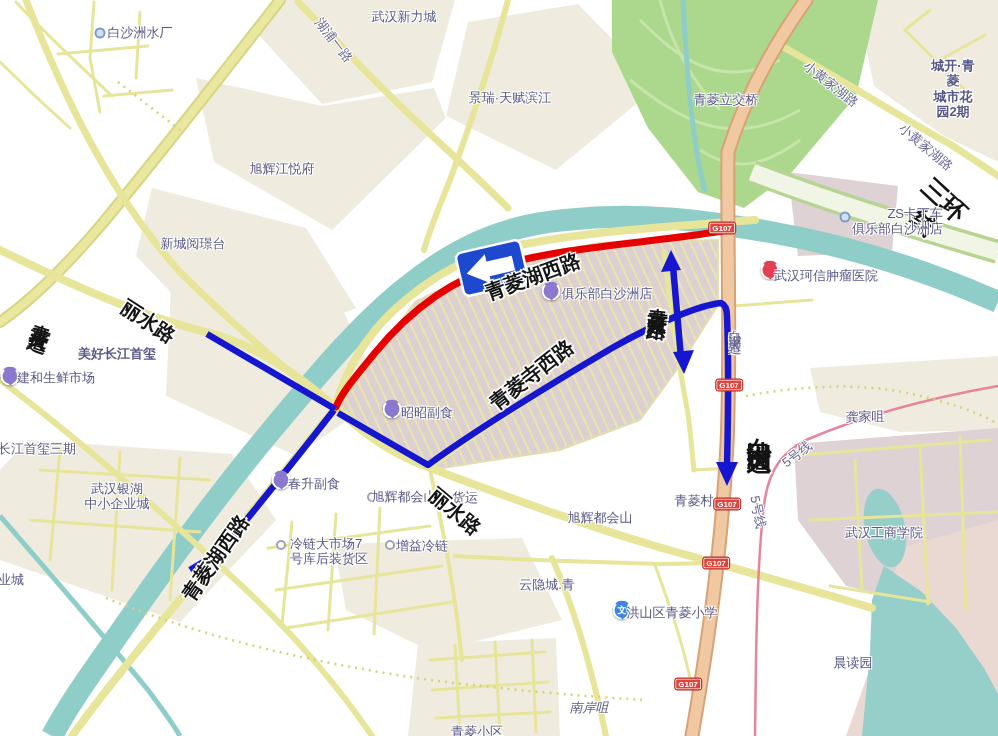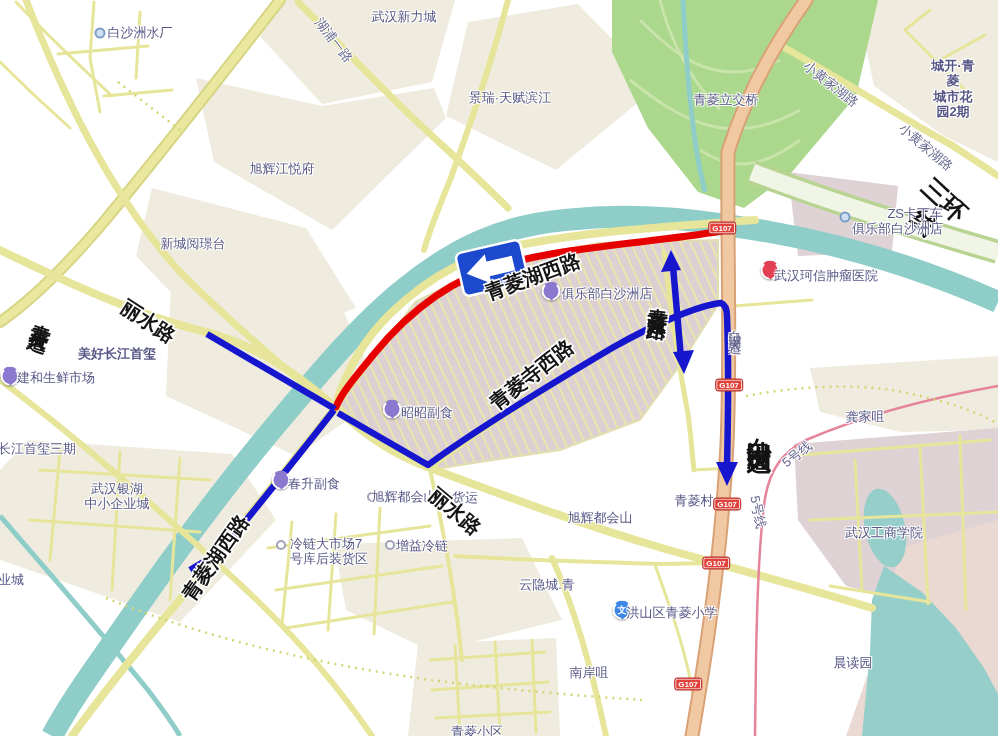--- a/index.html
+++ b/index.html
@@ -211,21 +211,21 @@
       <span class="lbl " style="left: 290px; top: 551px; transform: translate(0px, -50%); text-align: left;">冷链大市场7
 号库后装货区</span>
       <span class="lbl " style="left: 422px; top: 546px; transform: translate(-50%, -50%);">增益冷链</span>
       <span class="lbl " style="left: 694px; top: 469px; transform: translate(-50%, -50%); margin-top: 32px;">青菱村</span>
       <span class="lbl " style="left: 865px; top: 417px; transform: translate(-50%, -50%);">龚家咀</span>
       <span class="lbl rp" style="left: 797px; top: 454px; transform: translate(-50%, -50%) rotate(-38deg);">5号线</span>
       <span class="lbl rp" style="left: 758px; top: 512px; transform: translate(-50%, -50%) rotate(78deg);">5号线</span>
       <span class="lbl " style="left: 884px; top: 533px; transform: translate(-50%, -50%);">武汉工商学院</span>
       <span class="lbl " style="left: 547px; top: 585px; transform: translate(-50%, -50%);">云隐城.青</span>
       <span class="lbl " style="left: 672px; top: 613px; transform: translate(-50%, -50%);">洪山区青菱小学</span>
-      <span class="lbl " style="left: 589px; top: 673px; transform: translate(-50%, -50%);">南岸咀</span>
+      <span class="lbl " style="left: 589px; top: 708px; transform: translate(-50%, -50%); font-style: italic;">南岸咀</span>
       <span class="lbl " style="left: 853px; top: 663px; transform: translate(-50%, -50%);">晨读园</span>
       <span class="lbl " style="left: 477px; top: 732px; transform: translate(-50%, -50%);">青菱小区</span>
       <span class="lbl " style="left: -2px; top: 580px; transform: translate(0px, -50%); text-align: left;">业城</span>
       <span class="lbl rb" style="left: 533px; top: 277px; transform: translate(-50%, -50%) rotate(-20deg);">青菱湖西路</span>
       <span class="lbl rb v" style="left: 660px; top: 300px; transform: translate(-50%, -50%) rotate(6deg);">青菱河东路</span>
       <span class="lbl rb26 v" style="left: 759px; top: 425px; transform: translate(-50%, -50%);">白沙洲大道</span>
       <span class="lbl rb" style="left: 148px; top: 322px; transform: translate(-50%, -50%) rotate(33deg);">丽水路</span>
       <span class="lbl rb v" style="left: 47px; top: 316px; transform: translate(-50%, -50%) rotate(18deg);">青菱大道</span>
       <span class="lbl rb" style="left: 532px; top: 375px; transform: translate(-50%, -50%) rotate(-38deg);">青菱寺西路</span>
       <span class="lbl rb" style="left: 455px; top: 512px; transform: translate(-50%, -50%) rotate(40deg);">丽水路</span>

